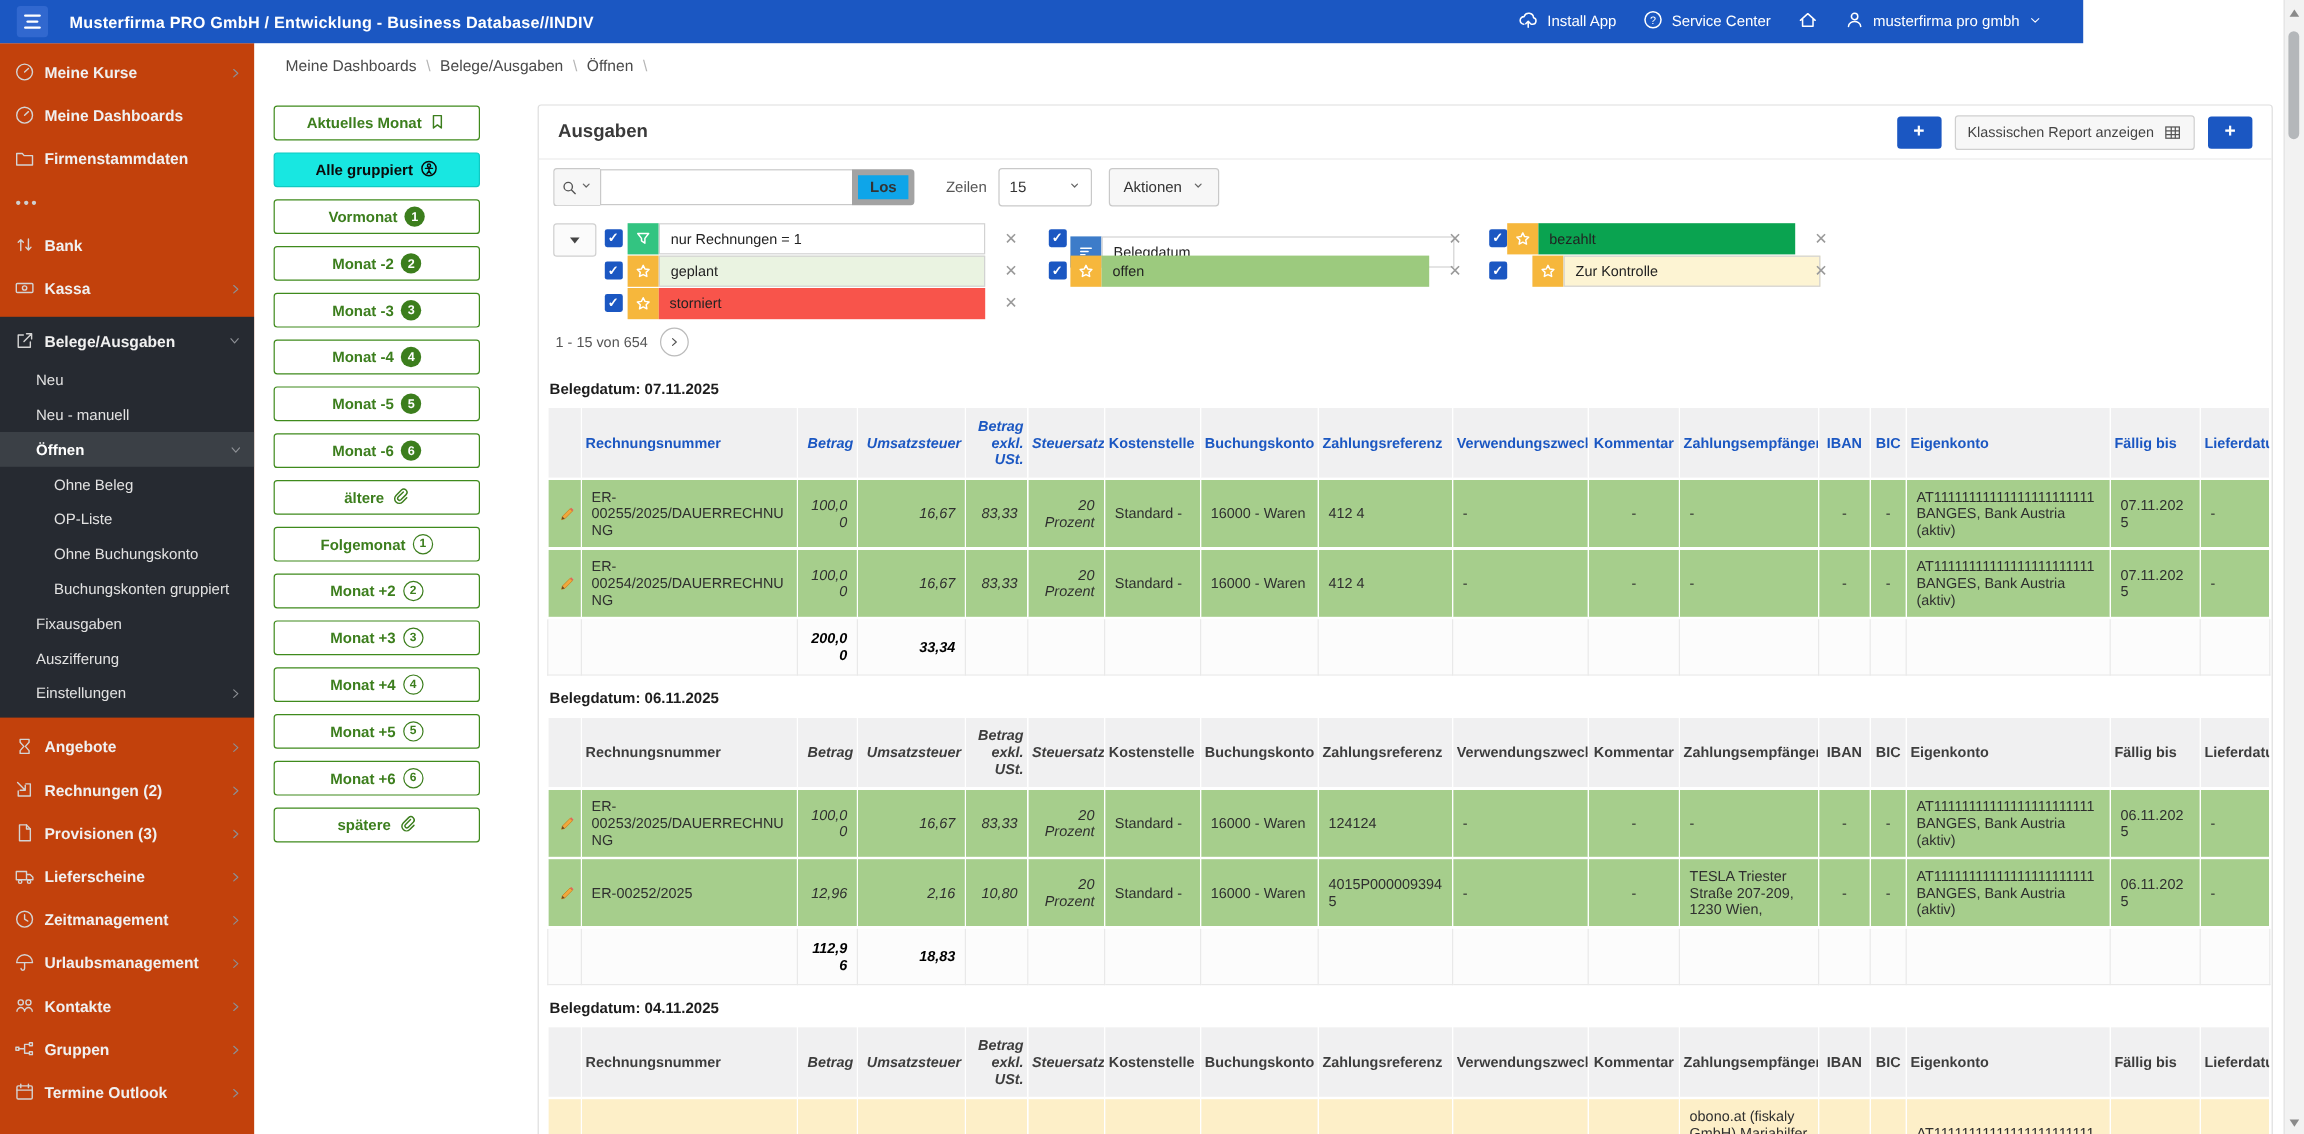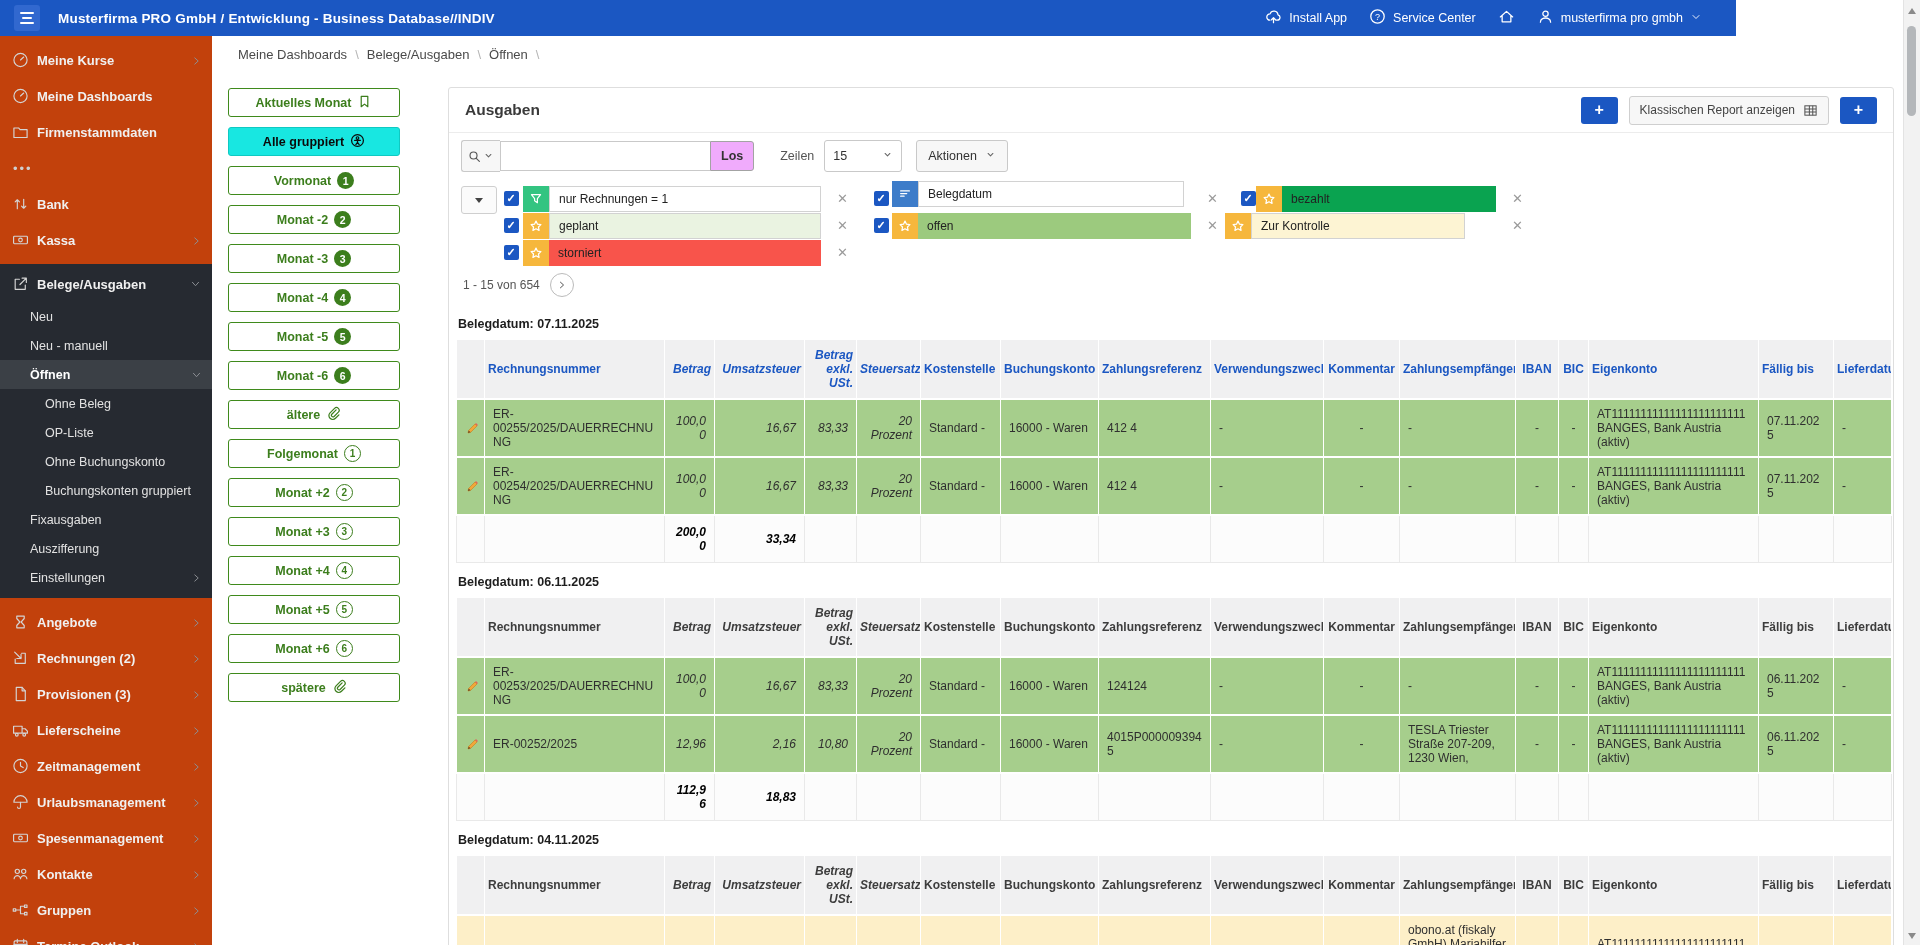--- a/index.html
+++ b/index.html
@@ -59,21 +59,21 @@
   .btn-report{height:27px;border:1px solid #cfcfcf;border-radius:3px;background:#f7f7f7;color:#444;font-size:12px;
               display:flex;align-items:center;gap:8px;padding:0 10px;cursor:pointer;}
   .btn-report svg{width:15px;height:15px;fill:none;stroke:#555;stroke-width:1.1;}
   
   .toolbar{height:46px;display:flex;align-items:center;padding:0 12px;}
   .search-btn{width:38px;height:30px;border:1px solid #c9c9c9;border-right:none;border-radius:3px 0 0 3px;background:#f7f7f7;
               display:flex;align-items:center;justify-content:center;gap:2px;cursor:pointer;}
   .search-btn svg{width:13px;height:13px;fill:none;stroke:#555;stroke-width:1.4;stroke-linecap:round;}
   .search-input{width:193px;height:28px;border:1px solid #c9c9c9;border-right:none;padding:0 8px;font-size:12.5px;outline:none;
                 font-family:"Liberation Sans",sans-serif;}
-  .go-btn{height:30px;border:1px solid #a3a3a3;background:#f0abfc;border-radius:0 3px 3px 0;font-size:12.5px;color:#333;
+  .go-btn{height:30px;border:5px solid #a3a3a3;background:#0ea5e9;border-radius:0 3px 3px 0;font-size:12.5px;color:#333;
           padding:0 10px;cursor:pointer;font-weight:600;}
   .rows-label{margin-left:26px;font-size:12.5px;color:#555;}
   .rows-select{margin-left:10px;width:60px;height:30px;border:1px solid #c9c9c9;border-radius:3px;background:#fff;
                display:flex;align-items:center;padding:0 8px;font-size:12.5px;color:#333;cursor:pointer;}
   .rows-select .caret,.btn-actions .caret{margin-left:auto;}
   .caret svg{width:11px;height:11px;fill:none;stroke:#666;stroke-width:1.5;stroke-linecap:round;stroke-linejoin:round;}
   .btn-actions{margin-left:14px;height:30px;border:1px solid #c9c9c9;border-radius:3px;background:#f7f7f7;color:#333;
                font-size:12.5px;display:flex;align-items:center;gap:8px;padding:0 11px;cursor:pointer;}
   
   .chips-zone{position:relative;height:92px;}
@@ -308,30 +308,20 @@
             <path d="M1.8 8.2a6.2 6.2 0 0 1 12.4 0z"></path>
             <path d="M8 8.2v4.5a1.4 1.4 0 0 1-2.8 0"></path>
           </svg></span>
         <span class="sb-label">Urlaubsmanagement</span>
         <span class="sb-chev"><svg viewBox="0 0 16 16">
             <path d="M5.5 3.5 10.5 8l-5 4.5"></path>
           </svg></span>
       </div>
       <div class="sb-item">
         <span class="sb-icon"><svg viewBox="0 0 16 16">
-            <rect x="1.5" y="4.5" width="13" height="7" rx="0.8"></rect>
-            <circle cx="8" cy="8" r="1.7"></circle>
-          </svg></span>
-        <span class="sb-label">Spesenmanagement</span>
-        <span class="sb-chev"><svg viewBox="0 0 16 16">
-            <path d="M5.5 3.5 10.5 8l-5 4.5"></path>
-          </svg></span>
-      </div>
-      <div class="sb-item">
-        <span class="sb-icon"><svg viewBox="0 0 16 16">
             <circle cx="5" cy="5.5" r="2"></circle>
             <circle cx="11" cy="5.5" r="2"></circle>
             <path d="M2 12.5c0-2 2-3 3-3s3 1 3 3M8 12.5c0-2 2-3 3-3s3 1 3 3"></path>
           </svg></span>
         <span class="sb-label">Kontakte</span>
         <span class="sb-chev"><svg viewBox="0 0 16 16">
             <path d="M5.5 3.5 10.5 8l-5 4.5"></path>
           </svg></span>
       </div>
       <div class="sb-item">
@@ -497,21 +487,21 @@
         <div class="chip" style="left: 74px; top: 7px; width: 298px;">
           <span class="chip-icon" style="background: rgb(51, 196, 129);">
             <svg viewBox="0 0 16 16">
               <path d="M2.8 3h10.4L9.6 7.6v4.6L6.4 10V7.6z"></path>
             </svg>
           </span>
           <span class="chip-label" style="background: rgb(255, 255, 255); border: 1px solid rgb(210, 210, 210);">nur Rechnungen = 1</span>
         </div>
         <span class="chip-x" style="left: 388px; top: 12px;">✕</span>
         <div class="chk" style="left: 425px; top: 12px;"></div>
-        <div class="chip" style="left: 443px; top: 2px; width: 292px;">
+        <div class="chip" style="left: 443px; top: 18px; width: 320px;">
           <span class="chip-icon" style="background: rgb(61, 124, 201);">
             <svg viewBox="0 0 16 16">
               <path d="M3 4.5h10M3 7.5h7M3 10.5h4"></path>
             </svg>
           </span>
           <span class="chip-label" style="background: rgb(255, 255, 255); border: 1px solid rgb(210, 210, 210);">Belegdatum</span>
         </div>
         <span class="chip-x" style="left: 758px; top: 12px;">✕</span>
         <div class="chk" style="left: 792px; top: 12px;"></div>
         <div class="chip" style="left: 807px; top: 7px; width: 240px;">
@@ -537,21 +527,21 @@
         <div class="chip" style="left: 443px; top: 34px; width: 299px;">
           <span class="chip-icon" style="background: rgb(246, 183, 60);">
             <svg viewBox="0 0 16 16">
               <path d="M8 2.4l1.7 3.5 3.9.5-2.8 2.7.7 3.9L8 11.2 4.5 13l.7-3.9L2.4 6.4l3.9-.5z"></path>
             </svg>
           </span>
           <span class="chip-label" style="background: rgb(156, 202, 126);">offen</span>
         </div>
         <span class="chip-x" style="left: 758px; top: 39px;">✕</span>
         <div class="chk" style="left: 792px; top: 39px;"></div>
-        <div class="chip" style="left: 776px; top: 34px; width: 240px;">
+        <div class="chip" style="left: 828px; top: 34px; width: 240px;">
           <span class="chip-icon" style="background: rgb(246, 183, 60);">
             <svg viewBox="0 0 16 16">
               <path d="M8 2.4l1.7 3.5 3.9.5-2.8 2.7.7 3.9L8 11.2 4.5 13l.7-3.9L2.4 6.4l3.9-.5z"></path>
             </svg>
           </span>
           <span class="chip-label" style="background: rgb(253, 244, 211); border: 1px solid rgb(210, 210, 210);">Zur Kontrolle</span>
         </div>
         <span class="chip-x" style="left: 1063px; top: 39px;">✕</span>
         <div class="chk" style="left: 55px; top: 66px;"></div>
         <div class="chip" style="left: 74px; top: 61px; width: 298px;">

